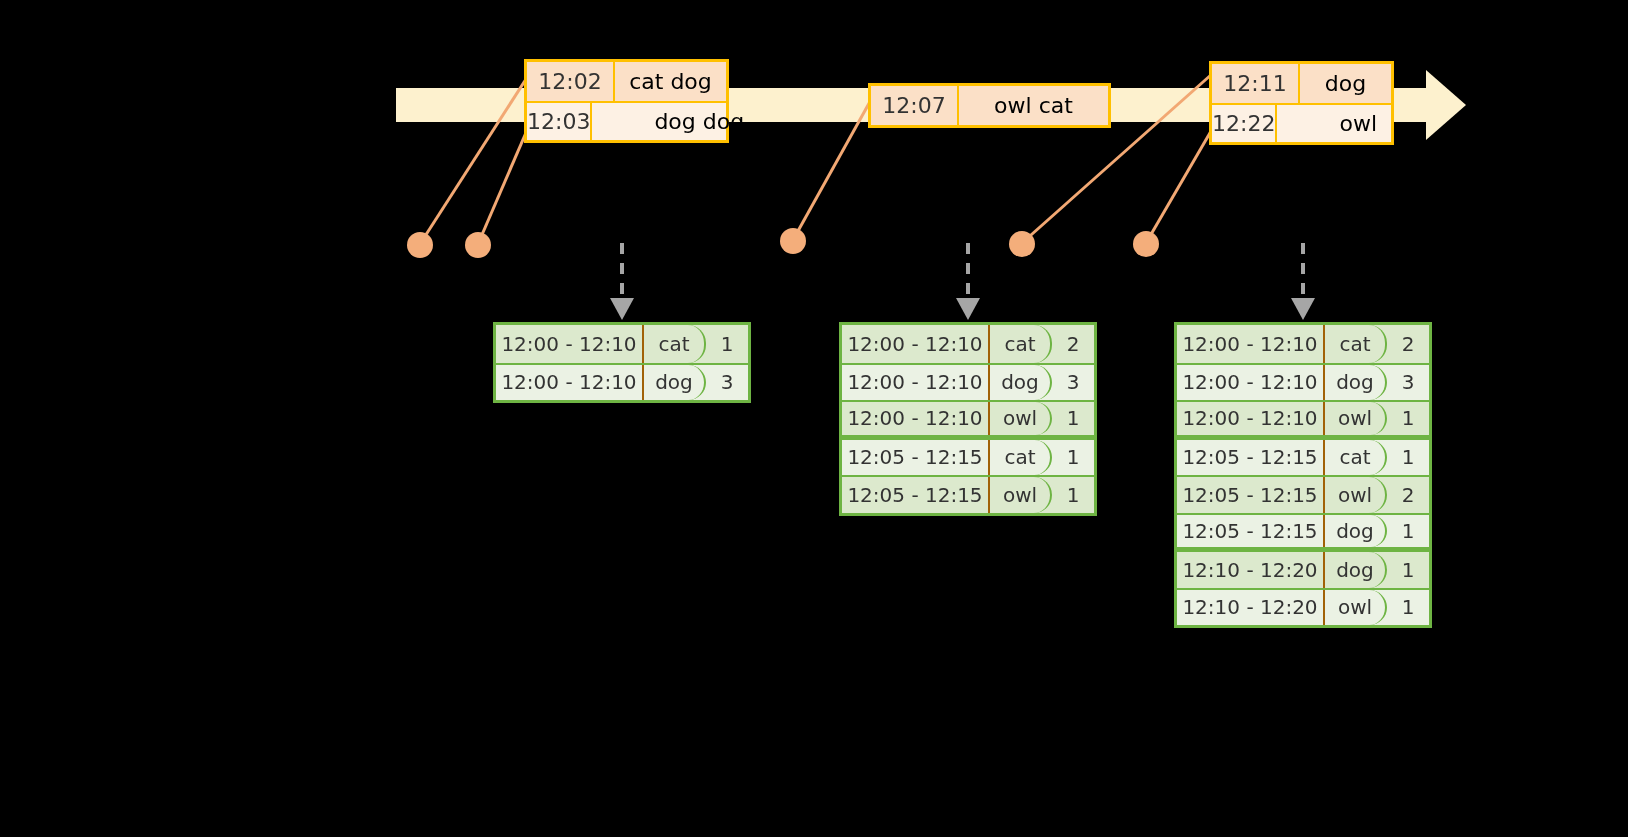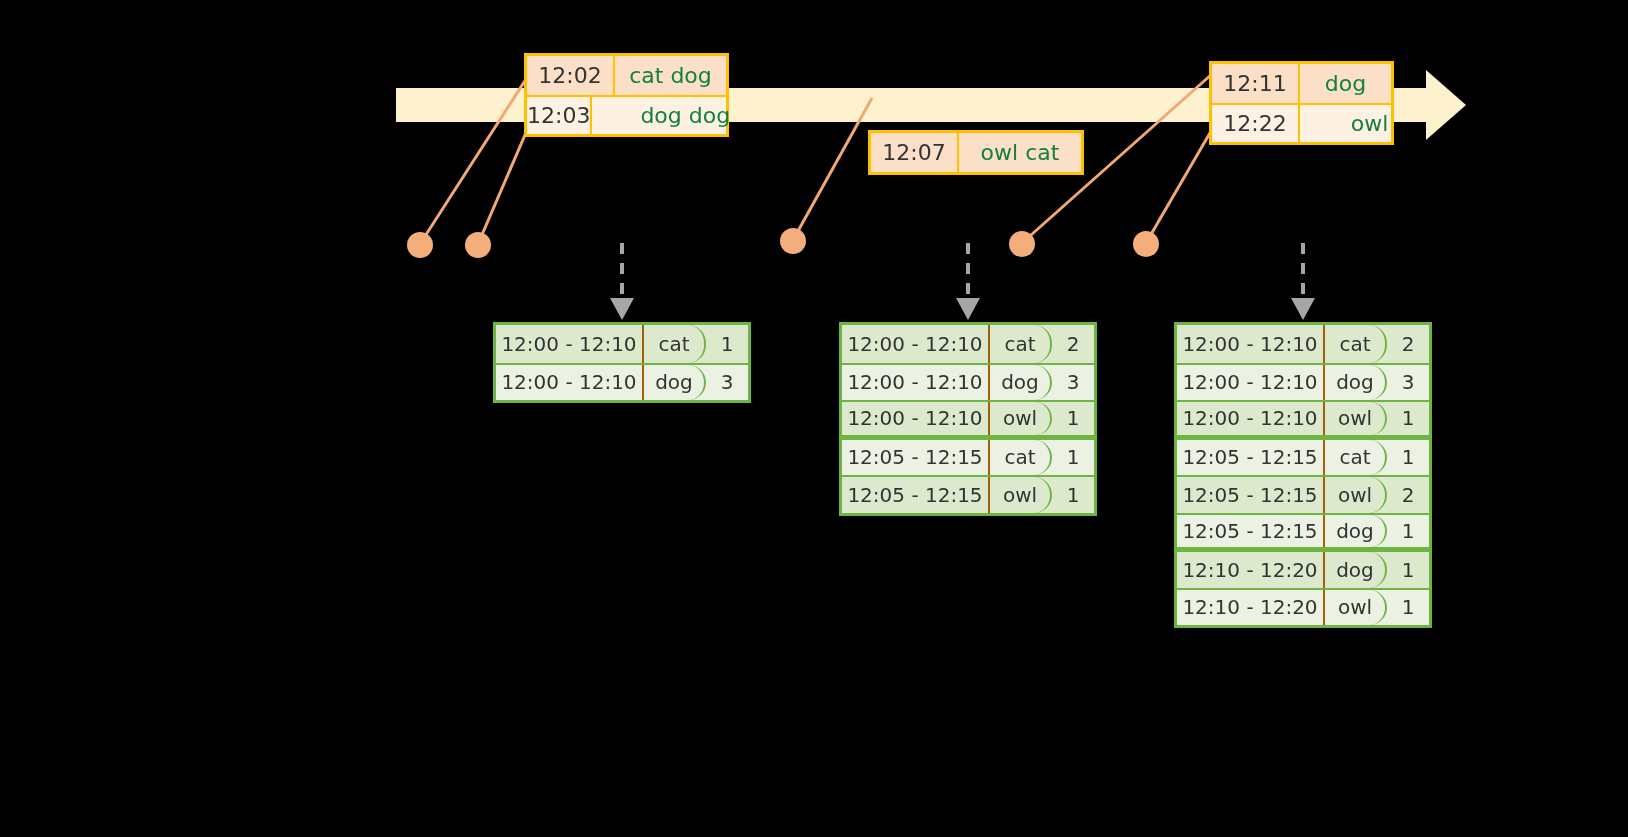--- a/index.html
+++ b/index.html
@@ -53,22 +53,22 @@
     color: #333333;
     border-right: 2px solid #FFC000;
     box-sizing: border-box;
   }
   .event-words {
     flex: 1;
     display: flex;
     align-items: center;
     justify-content: center;
     font-size: 22px;
-    color: #15803d;
-    padding: 0 0;
+    color: #000000;
+    padding: 0 14px;
     box-sizing: border-box;
     white-space: nowrap;
   }
 
   
   .result-table {
     position: absolute;
     border: 3px solid #6EB443;
     box-sizing: border-box;
     background: #DEEBD0;
@@ -154,32 +154,32 @@
         <line x1="968" y1="243" x2="968" y2="300" stroke-dasharray="11,9"></line>
         <polygon points="956,298 980,298 968,320" stroke="none"></polygon>
       </g>
       <g>
         <line x1="1303" y1="243" x2="1303" y2="300" stroke-dasharray="11,9"></line>
         <polygon points="1291,298 1315,298 1303,320" stroke="none"></polygon>
       </g>
     </g>
   </svg>
 
-  <div class="event-box" style="left:524px; top:53px; width:205px;">
+  <div class="event-box" style="left:524px; top:59px; width:205px;">
     <div class="event-row shade-dark">
       <span class="event-time">12:02</span>
       <span class="event-words">cat dog</span>
     </div>
     <div class="event-row shade-light">
       <span class="event-time">12:03</span>
       <span class="event-words">dog dog</span>
     </div>
   </div>
 
-  <div class="event-box" style="left:868px; top:83px; width:216px;margin-top:47px;">
+  <div class="event-box" style="left:868px; top:83px; width:243px;">
     <div class="event-row shade-dark">
       <span class="event-time">12:07</span>
       <span class="event-words">owl cat</span>
     </div>
   </div>
 
   <div class="event-box" style="left:1209px; top:61px; width:185px;">
     <div class="event-row shade-dark">
       <span class="event-time">12:11</span>
       <span class="event-words">dog</span>

